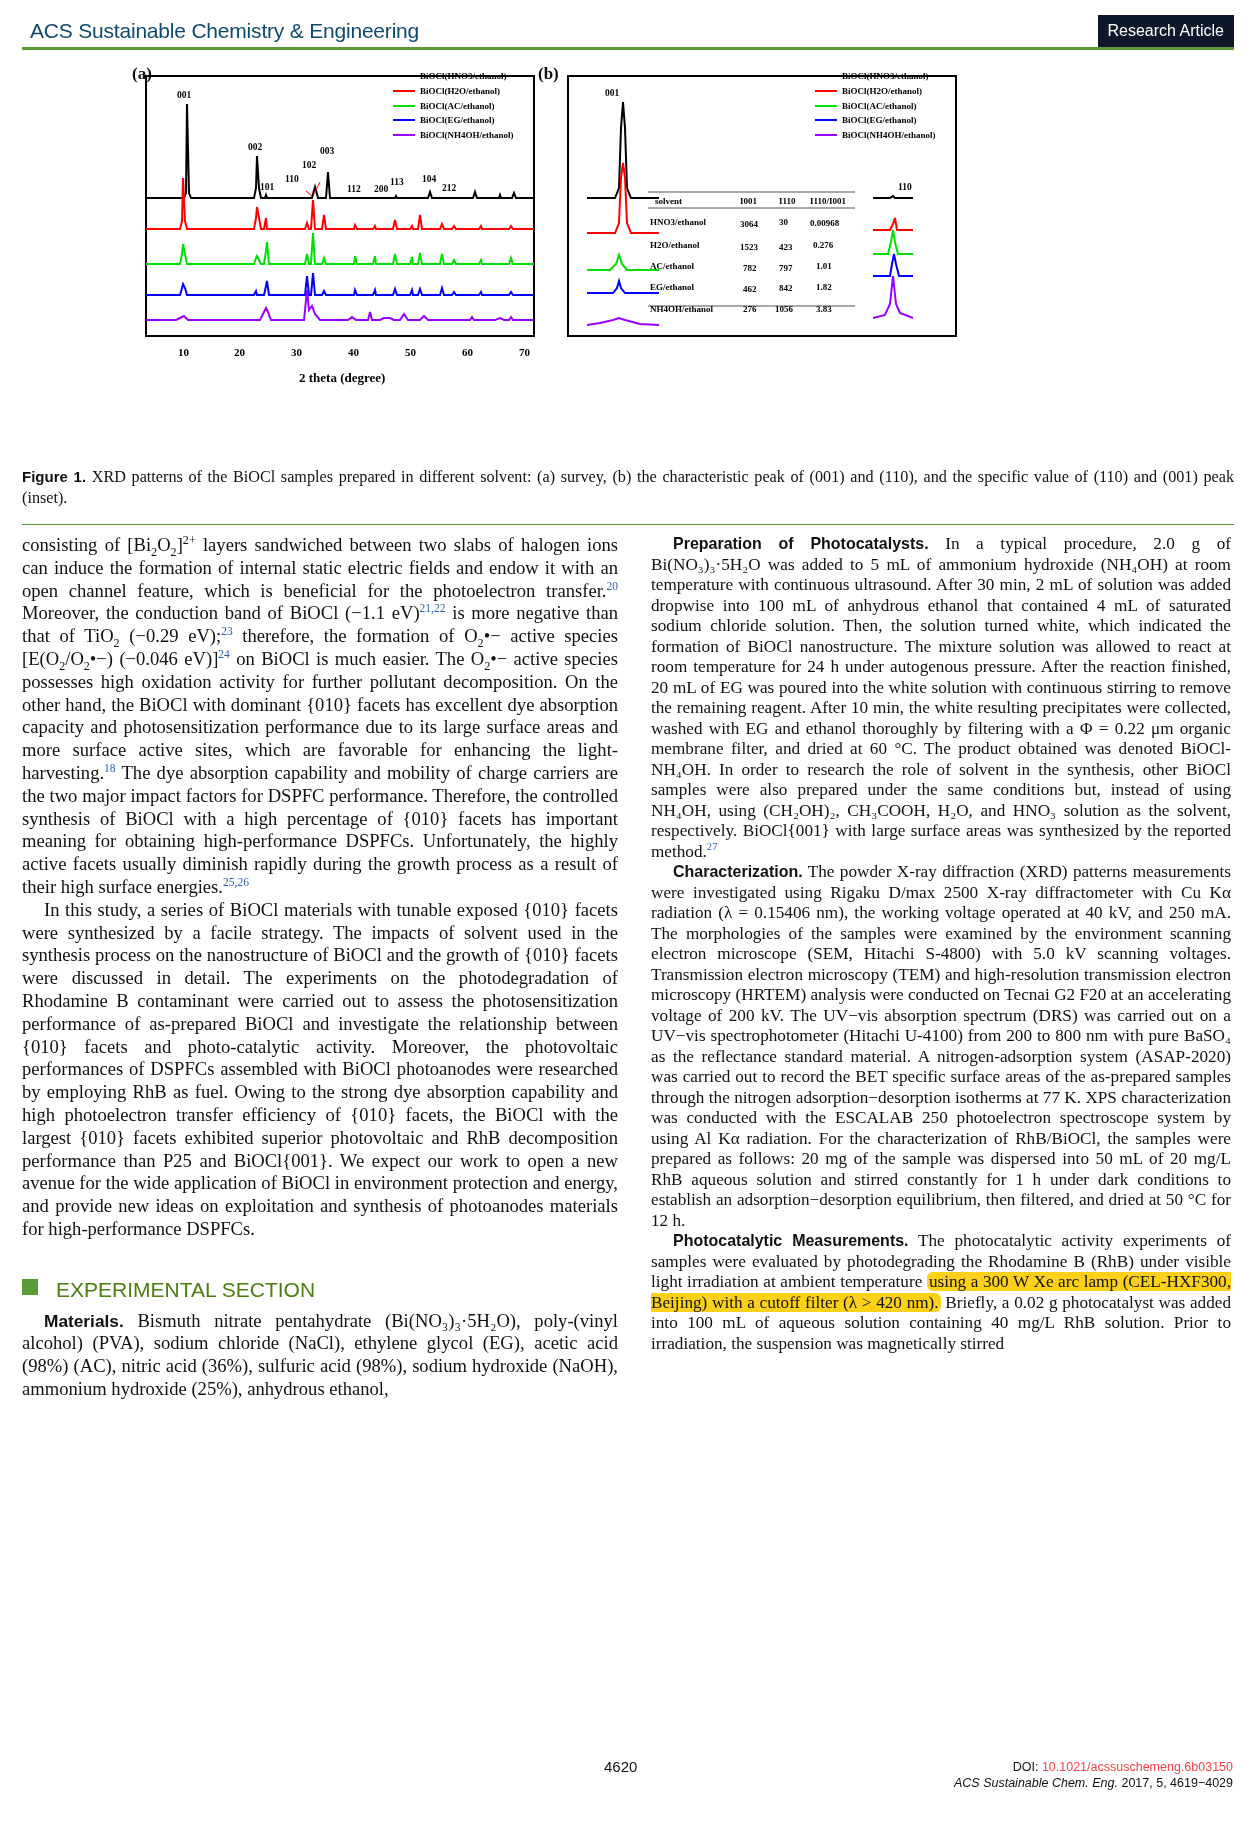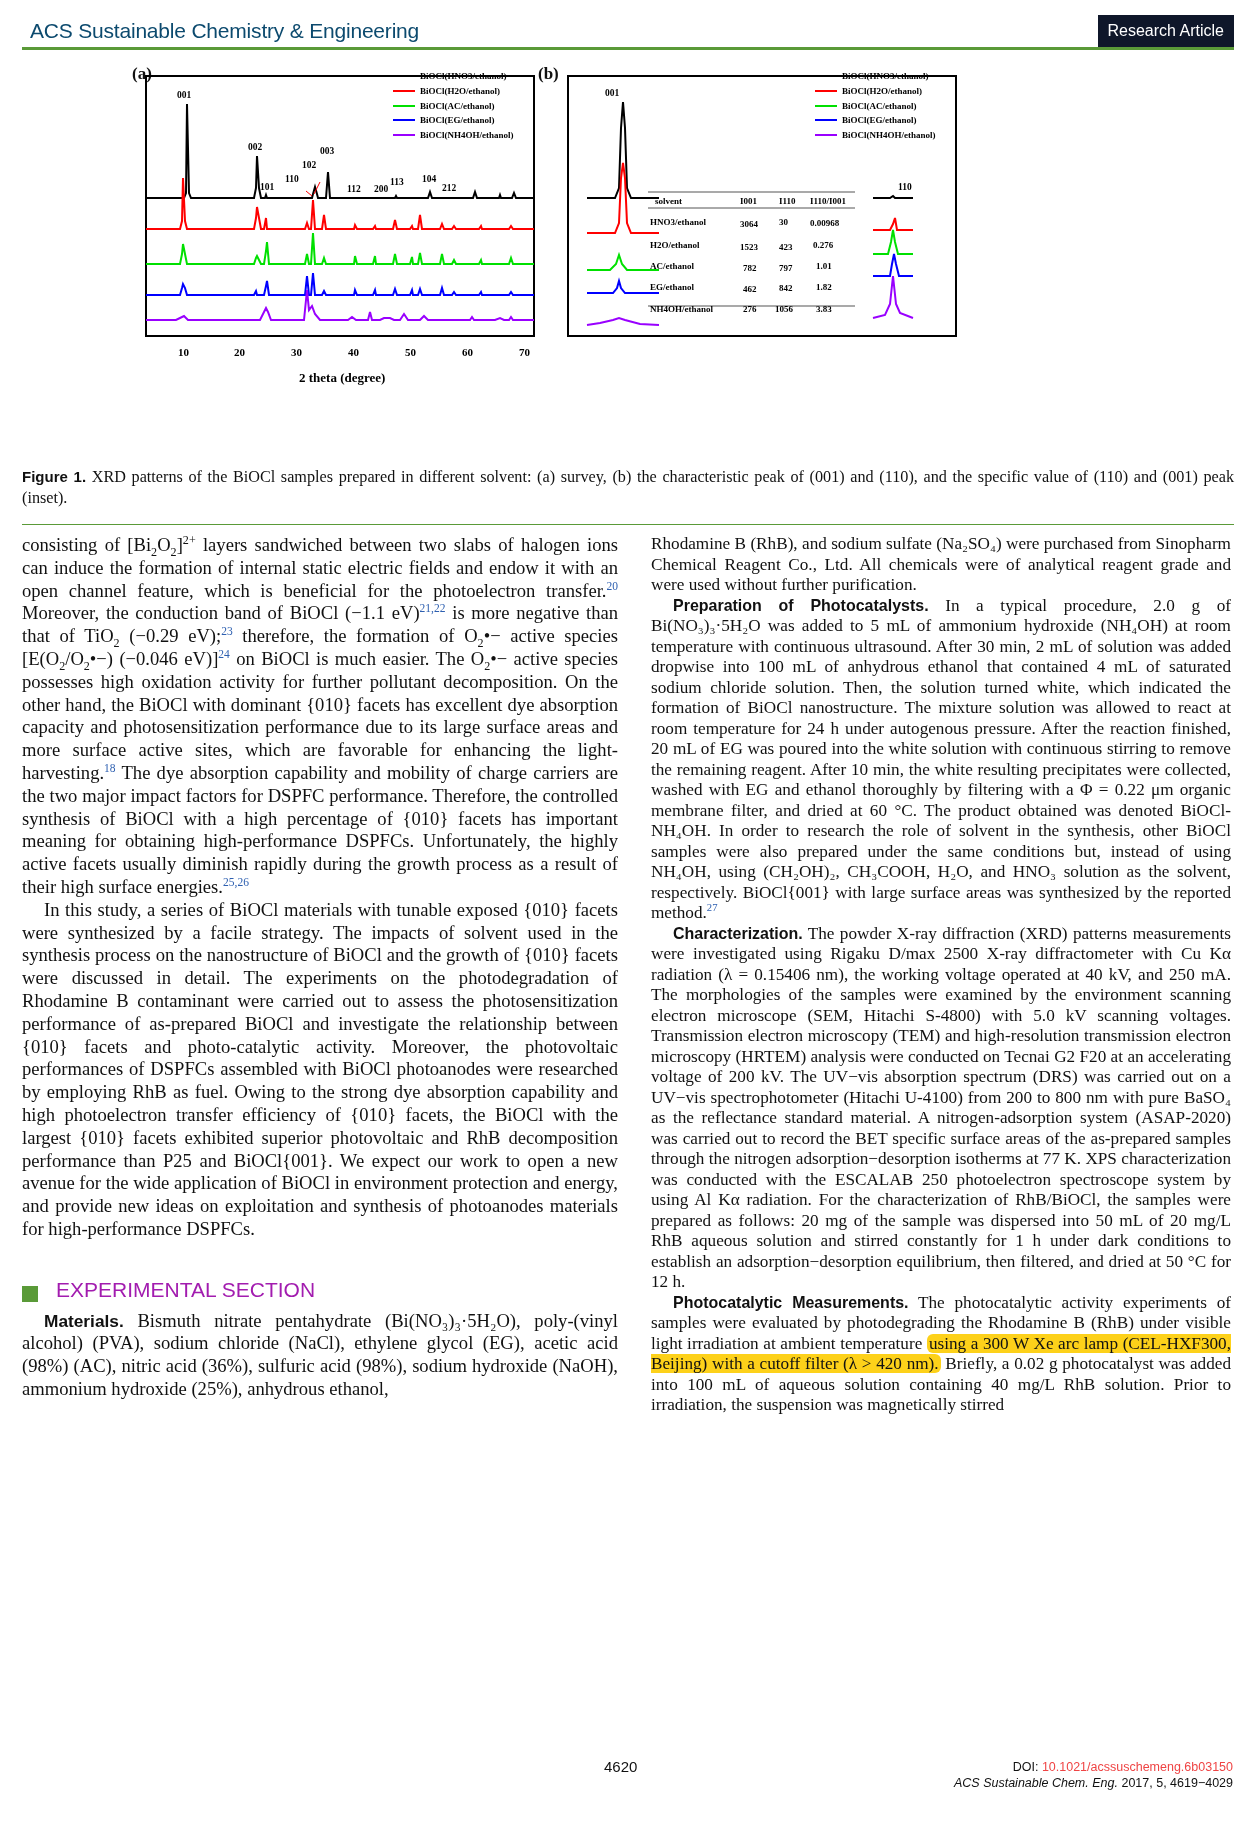--- a/index.html
+++ b/index.html
@@ -12,21 +12,21 @@
   .caption { position: absolute; left: 22px; top: 466px; width: 1212px; font-size: 16.2px; line-height: 21px; text-align: justify; }
   .caption b { font-family: "Liberation Sans", sans-serif; font-weight: bold; font-size: 15px; }
   .divider { position: absolute; left: 22px; top: 524px; width: 1212px; height: 1px; background: #5a9a38; }
   .col { position: absolute; top: 534px; width: 596px; font-size: 18.6px; line-height: 22.8px; text-align: justify; }
   .col.left { left: 22px; }
   .col.right { left: 651px; width: 580px; font-size: 17.2px; line-height: 20.5px; }
   .col p { margin: 0; }
   .ind { text-indent: 22px; }
   .ref { color: #2d5fb0; font-size: 0.62em; vertical-align: super; line-height: 0; }
   sub, sup { font-size: 0.65em; line-height: 0; }
-  .sec-head { margin-top: 38px; margin-bottom: 8px; font-family: "Liberation Sans", sans-serif; font-size: 21px; color: #a21caf; display: flex; align-items: flex-end; }
+  .sec-head { margin-top: 38px; margin-bottom: 8px; font-family: "Liberation Sans", sans-serif; font-size: 21px; color: #4d7c0f; display: flex; align-items: flex-start; }
   .sec-sq { width: 16px; height: 16px; background: #5a9a38; margin-right: 18px; display: inline-block; }
   .run-in { font-family: "Liberation Sans", sans-serif; font-weight: bold; font-size: 0.93em; }
   .hl { background: #fdd11a; border-radius: 6px; padding: 0 2px; }
   .foot-page { position: absolute; left: 604px; top: 1758px; font-family: "Liberation Sans", sans-serif; font-size: 15px; }
   .foot-doi { position: absolute; right: 22px; top: 1759px; text-align: right; font-family: "Liberation Sans", sans-serif; font-size: 12.5px; line-height: 16px; }
   .foot-doi .link { color: #ef4444; }
   .foot-doi i { font-style: italic; }
   svg text { font-family: "Liberation Serif", serif; font-weight: bold; }
 </style>
 </head>
@@ -162,21 +162,20 @@
   <p><span>consisting of [Bi</span><sub>2</sub><span>O</span><sub>2</sub><span>]</span><sup>2+</sup><span> layers sandwiched between two slabs of halogen ions can induce the formation of internal static electric fields and endow it with an open channel feature, which is beneficial for the photoelectron transfer.</span><a class="ref">20</a><span> Moreover, the conduction band of BiOCl (−1.1 eV)</span><a class="ref">21,22</a><span> is more negative than that of TiO</span><sub>2</sub><span> (−0.29 eV);</span><a class="ref">23</a><span> therefore, the formation of O</span><sub>2</sub><span>•− active species [E(O</span><sub>2</sub><span>/O</span><sub>2</sub><span>•−) (−0.046 eV)]</span><a class="ref">24</a><span> on BiOCl is much easier. The O</span><sub>2</sub><span>•− active species possesses high oxidation activity for further pollutant decomposition. On the other hand, the BiOCl with dominant {010} facets has excellent dye absorption capacity and photosensitization performance due to its large surface areas and more surface active sites, which are favorable for enhancing the light-harvesting.</span><a class="ref">18</a><span> The dye absorption capability and mobility of charge carriers are the two major impact factors for DSPFC performance. Therefore, the controlled synthesis of BiOCl with a high percentage of {010} facets has important meaning for obtaining high-performance DSPFCs. Unfortunately, the highly active facets usually diminish rapidly during the growth process as a result of their high surface energies.</span><a class="ref">25,26</a></p>
   <p class="ind">In this study, a series of BiOCl materials with tunable exposed {010} facets were synthesized by a facile strategy. The impacts of solvent used in the synthesis process on the nanostructure of BiOCl and the growth of {010} facets were discussed in detail. The experiments on the photodegradation of Rhodamine B contaminant were carried out to assess the photosensitization performance of as-prepared BiOCl and investigate the relationship between {010} facets and photo-catalytic activity. Moreover, the photovoltaic performances of DSPFCs assembled with BiOCl photoanodes were researched by employing RhB as fuel. Owing to the strong dye absorption capability and high photoelectron transfer efficiency of {010} facets, the BiOCl with the largest {010} facets exhibited superior photovoltaic and RhB decomposition performance than P25 and BiOCl{001}. We expect our work to open a new avenue for the wide application of BiOCl in environment protection and energy, and provide new ideas on exploitation and synthesis of photoanodes materials for high-performance DSPFCs.</p>
   <div class="sec-head">
       <span class="sec-sq"></span>
       <span>EXPERIMENTAL SECTION</span>
     </div>
   <p class="ind"><span class="run-in">Materials.</span><span> Bismuth nitrate pentahydrate (Bi(NO₃)₃·5H₂O), poly-(vinyl alcohol) (PVA), sodium chloride (NaCl), ethylene glycol (EG), acetic acid (98%) (AC), nitric acid (36%), sulfuric acid (98%), sodium hydroxide (NaOH), ammonium hydroxide (25%), anhydrous ethanol,</span></p>
 </div>
 
 <div class="col right">
-  <p>Rhodamine B (RhB), and sodium sulfate (Na₂SO₄) were purchased from Sinopharm Chemical Reagent Co., Ltd. All chemicals were of analytical reagent grade and were used without further purification.</p>
   <p class="ind"><span class="run-in">Preparation of Photocatalysts.</span><span> In a typical procedure, 2.0 g of Bi(NO₃)₃·5H₂O was added to 5 mL of ammonium hydroxide (NH₄OH) at room temperature with continuous ultrasound. After 30 min, 2 mL of solution was added dropwise into 100 mL of anhydrous ethanol that contained 4 mL of saturated sodium chloride solution. Then, the solution turned white, which indicated the formation of BiOCl nanostructure. The mixture solution was allowed to react at room temperature for 24 h under autogenous pressure. After the reaction finished, 20 mL of EG was poured into the white solution with continuous stirring to remove the remaining reagent. After 10 min, the white resulting precipitates were collected, washed with EG and ethanol thoroughly by filtering with a Φ = 0.22 μm organic membrane filter, and dried at 60 °C. The product obtained was denoted BiOCl-NH₄OH. In order to research the role of solvent in the synthesis, other BiOCl samples were also prepared under the same conditions but, instead of using NH₄OH, using (CH₂OH)₂, CH₃COOH, H₂O, and HNO₃ solution as the solvent, respectively. BiOCl{001} with large surface areas was synthesized by the reported method.</span><a class="ref">27</a></p>
   <p class="ind"><span class="run-in">Characterization.</span><span> The powder X-ray diffraction (XRD) patterns measurements were investigated using Rigaku D/max 2500 X-ray diffractometer with Cu Kα radiation (λ = 0.15406 nm), the working voltage operated at 40 kV, and 250 mA. The morphologies of the samples were examined by the environment scanning electron microscope (SEM, Hitachi S-4800) with 5.0 kV scanning voltages. Transmission electron microscopy (TEM) and high-resolution transmission electron microscopy (HRTEM) analysis were conducted on Tecnai G2 F20 at an accelerating voltage of 200 kV. The UV−vis absorption spectrum (DRS) was carried out on a UV−vis spectrophotometer (Hitachi U-4100) from 200 to 800 nm with pure BaSO₄ as the reflectance standard material. A nitrogen-adsorption system (ASAP-2020) was carried out to record the BET specific surface areas of the as-prepared samples through the nitrogen adsorption−desorption isotherms at 77 K. XPS characterization was conducted with the ESCALAB 250 photoelectron spectroscope system by using Al Kα radiation. For the characterization of RhB/BiOCl, the samples were prepared as follows: 20 mg of the sample was dispersed into 50 mL of 20 mg/L RhB aqueous solution and stirred constantly for 1 h under dark conditions to establish an adsorption−desorption equilibrium, then filtered, and dried at 50 °C for 12 h.</span></p>
   <p class="ind"><span class="run-in">Photocatalytic Measurements.</span><span> The photocatalytic activity experiments of samples were evaluated by photodegrading the Rhodamine B (RhB) under visible light irradiation at ambient temperature </span><span class="hl">using a 300 W Xe arc lamp (CEL-HXF300, Beijing) with a cutoff filter (λ &gt; 420 nm).</span><span> Briefly, a 0.02 g photocatalyst was added into 100 mL of aqueous solution containing 40 mg/L RhB solution. Prior to irradiation, the suspension was magnetically stirred</span></p>
 </div>
 
 <div class="foot-page">4620</div>
 <div class="foot-doi">
   <div><span>DOI: </span><a class="link">10.1021/acssuschemeng.6b03150</a></div>
   <div><i>ACS Sustainable Chem. Eng.</i><span> 2017, 5, 4619−4029</span></div>
 </div>

